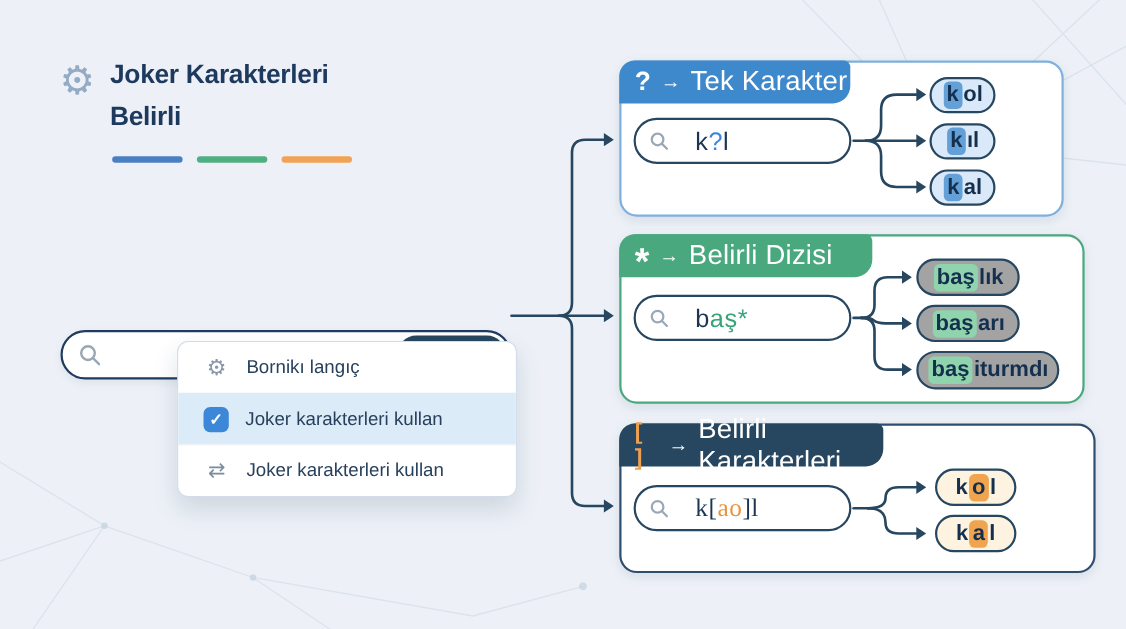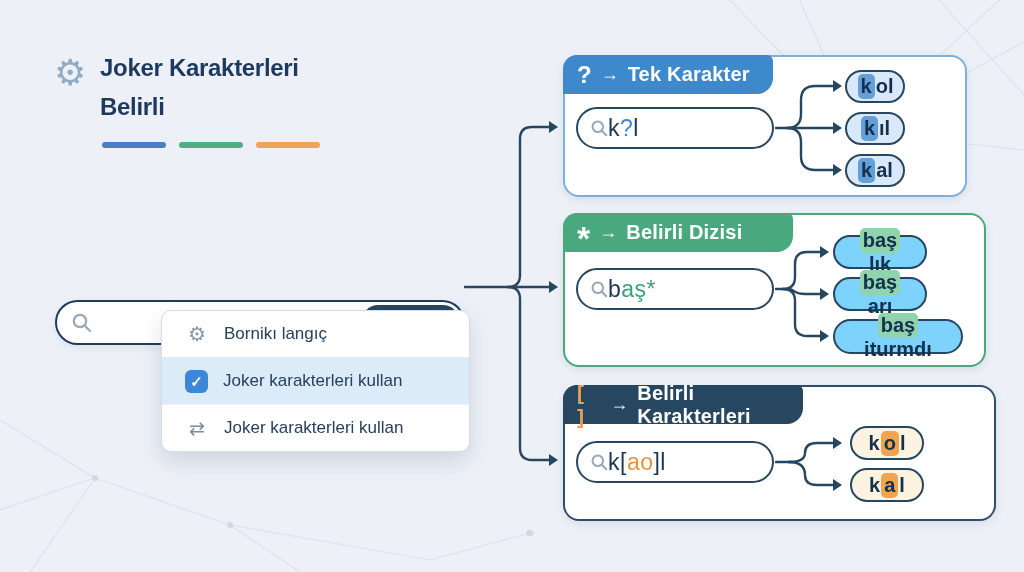--- a/index.html
+++ b/index.html
@@ -58,38 +58,38 @@
 
   .panel-header{position:absolute;left:-2px;top:-2px;height:39px;display:flex;align-items:center;
     gap:9px;padding-left:14px;box-sizing:border-box;border-radius:14px 6px 16px 0;color:#fff;}
   .p1 .panel-header{width:210px;background:#3e88cc;}
   .p2 .panel-header{width:230px;background:#49a87d;}
   .p3 .panel-header{width:240px;background:#27465f;}
   .hdr-symbol{font-weight:800;font-size:24px;}
   .p2 .hdr-symbol{font-size:34px;transform:translateY(5px);line-height:0;}
   .p3 .hdr-symbol{font-size:21px;color:#eda04f;letter-spacing:2px;}
   .hdr-arrow{font-size:18px;font-weight:600;opacity:.95;}
-  .hdr-label{font-size:20px;font-weight:bold;letter-spacing:.2px;}
+  .hdr-label{font-size:25px;font-weight:normal;letter-spacing:.2px;}
 
   .mini-search{position:absolute;left:11px;width:198px;height:42px;background:#fff;
     border:2.5px solid #27465f;border-radius:21px;box-sizing:border-box;display:flex;
-    align-items:center;gap:0;padding-left:13px;}
+    align-items:center;gap:24px;padding-left:13px;}
   .p1 .mini-search{top:50px;}
   .p2 .mini-search{top:53px;}
-  .p3 .mini-search{top:54px;}
+  .p3 .mini-search{top:54px;font-family:Liberation Serif, serif;}
   .query{font-size:23px;font-weight:500;color:#1c3553;letter-spacing:.5px;}
   .p1 .q-accent{color:#3d87d8;}
   .p2 .q-accent{color:#36a378;margin-top:22px;}
   .p3 .q-accent{color:#e8943c;}
 
   .pill{position:absolute;border:2px solid #27465f;border-radius:18px;box-sizing:border-box;
     display:flex;align-items:center;justify-content:center;font-size:20px;font-weight:600;
     color:#15304e;cursor:pointer;}
   .p1 .pill{background:#d9e9f9;}
-  .p2 .pill{background:#7dd3fc;flex-direction:column;}
+  .p2 .pill{background:#a3a3a3;}
   .p3 .pill{background:#fdf3e0;}
   .hi{border-radius:5px;padding:1px 3px;margin:0 1px;}
   .p1 .hi{background:#64a0d8;}
   .p2 .hi{background:#8fd4ad;}
   .p3 .hi{background:#f0a44e;}
   .panel-arrows{position:absolute;inset:0;pointer-events:none;}
 </style>
 </head>
 <body>
 

